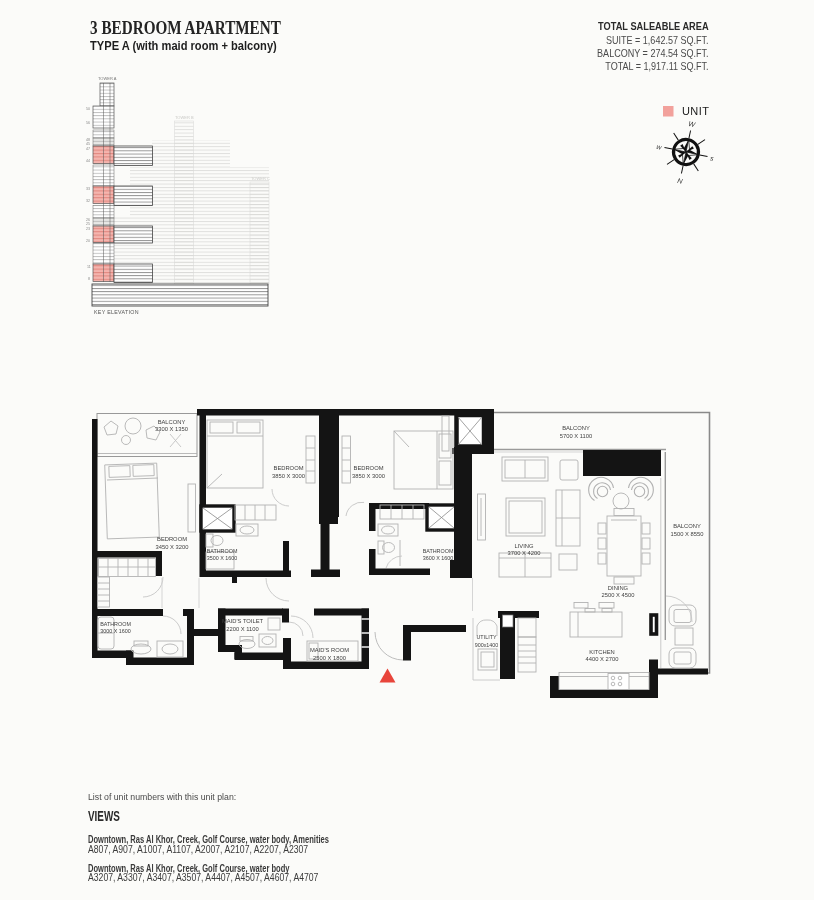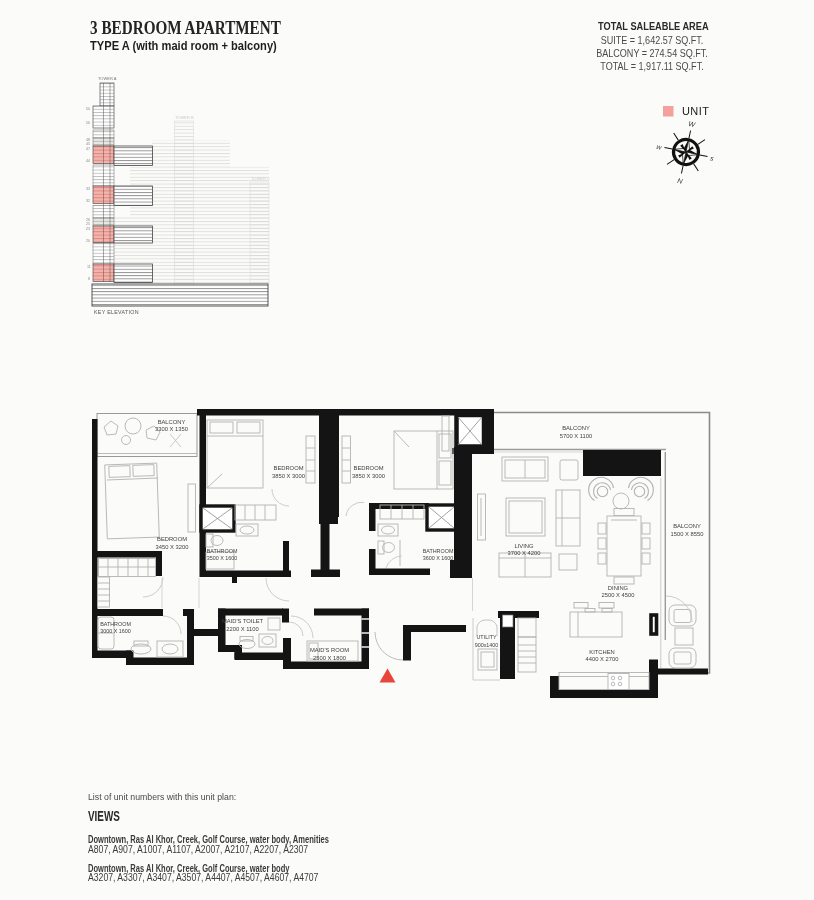--- a/index.html
+++ b/index.html
@@ -1,20 +1,20 @@
 <!DOCTYPE html>
 <html><head>
 <meta charset="utf-8">
 <style>
   html,body{margin:0;padding:0;}
   body{width:814px;height:900px;background:#fbfbf9;font-family:"Liberation Sans",sans-serif;position:relative;overflow:hidden;}
   .abs{position:absolute;}
   #title{left:90px;top:17px;font-family:"Liberation Serif",serif;font-size:19px;font-weight:bold;color:#232323;transform:scaleX(0.80);transform-origin:0 0;white-space:nowrap;}
   #subtitle{left:90px;top:39px;font-size:12.5px;font-weight:bold;color:#1e1e1e;transform:scaleX(0.89);transform-origin:0 0;white-space:nowrap;}
-  #areas{right:105.5px;top:20px;text-align:center;color:#3c3c3c;}
+  #areas{right:105.5px;top:20px;text-align:right;color:#3c3c3c;}
   #areas .h{font-size:11px;font-weight:bold;color:#2a2a2a;margin-bottom:2px;transform:scaleX(0.84);transform-origin:100% 0;}
   #areas .l{font-size:10.5px;line-height:12.9px;color:#4a4a4a;transform:scaleX(0.86);transform-origin:100% 0;}
   #footer div{position:absolute;white-space:nowrap;}
   .flist{left:88px;top:791px;font-size:9.5px;color:#4a4a4a;transform:scaleX(0.92);transform-origin:0 0;}
   .fviews{left:88px;top:807px;font-size:15.5px;font-weight:bold;color:#2a2a2a;transform:scaleX(0.64);transform-origin:0 0;}
   .fb1{left:88px;top:833.5px;}
   .fr1{left:88px;top:843.8px;}
   .fb2{left:88px;top:863px;}
   .fr2{left:88px;top:872.2px;}
   .fb{font-size:10px;font-weight:bold;color:#3a3a3a;transform:scaleX(0.755);transform-origin:0 0;}

